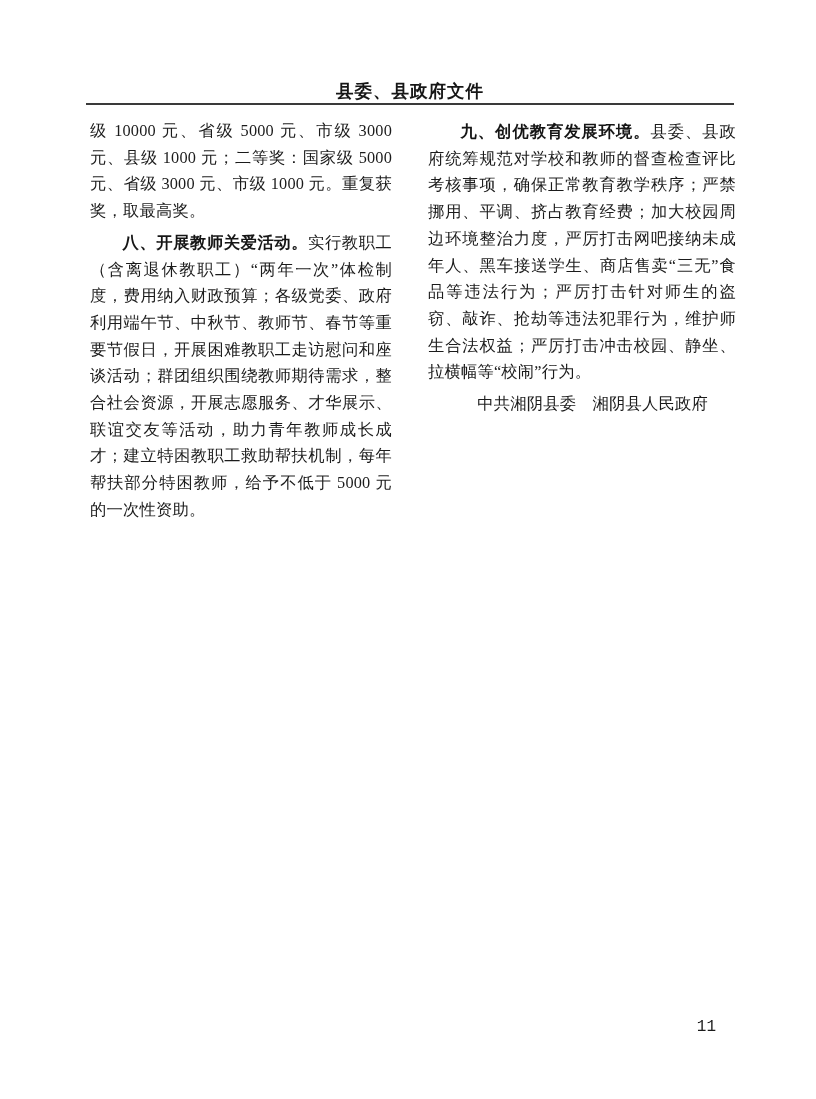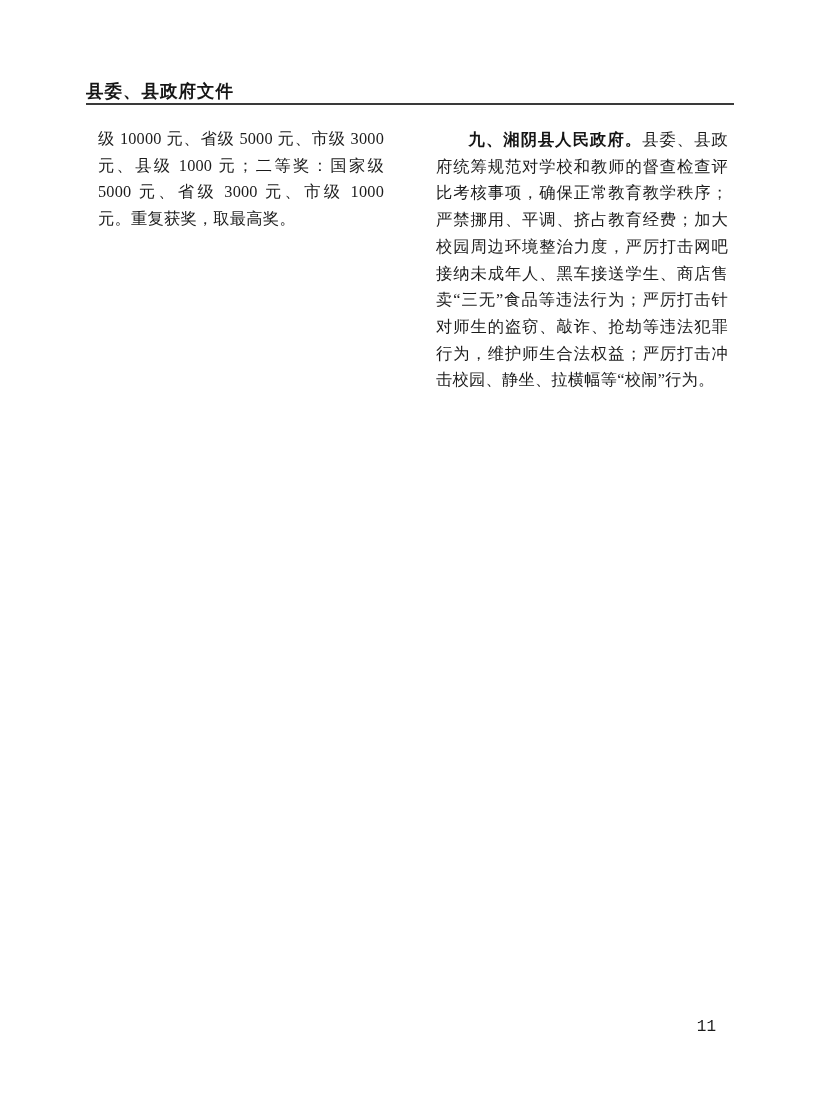--- a/index.html
+++ b/index.html
@@ -14,21 +14,21 @@
     background: #ffffff;
     overflow: hidden;
     font-family: "Liberation Serif", "DejaVu Serif", serif;
     color: #1b1b1b;
   }
   .header-title {
     position: absolute;
     top: 79px;
     left: 86px;
     width: 648px;
-    text-align: left;
+    text-align: center;
     font-family: "Liberation Sans", "DejaVu Sans", sans-serif;
     font-weight: 700;
     font-size: 17.5px;
     letter-spacing: 1px;
     color: #161616;
   }
   .header-rule {
     position: absolute;
     top: 103px;
     left: 86px;
@@ -46,21 +46,21 @@
   }
   .col-left  { width: 310px; }
   .col-right { width: 316px; }
   .body-text {
     font-size: 16.3px;
     line-height: 26.7px;
     text-align: justify;
     letter-spacing: 0.2px;
   }
   .body-text p {
-    margin: 12px;
+    margin: 4px;
     padding: 0;
   }
   .indent { text-indent: 2em; }
   .para-lead {
     font-family: "Liberation Sans", "DejaVu Sans", sans-serif;
     font-weight: 700;
     color: #151515;
   }
   .signature-block {
     margin-top: 6px;
@@ -86,29 +86,33 @@
 <div class="page">
 
   <div class="header-title">县委、县政府文件</div>
 
   <div class="header-rule"></div>
 
   <div class="columns">
 
     <div class="col-left body-text">
       <p>级 10000 元、省级 5000 元、市级 3000 元、县级 1000 元；二等奖：国家级 5000 元、省级 3000 元、市级 1000 元。重复获奖，取最高奖。</p>
+      <p class="indent">
+        <span class="para-lead">八、开展教师关爱活动。</span><span>实行教职工（含离退休教职工）“两年一次”体检制度，费用纳入财政预算；各级党委、政府利用端午节、中秋节、教师节、春节等重要节假日，开展困难教职工走访慰问和座谈活动；群团组织围绕教师期待需求，整合社会资源，开展志愿服务、才华展示、联谊交友等活动，助力青年教师成长成才；建立特困教职工救助帮扶机制，每年帮扶部分特困教师，给予不低于 5000 元的一次性资助。</span>
+      </p>
     </div>
 
     <div class="col-right">
       <div class="body-text">
         <p class="indent">
-          <span class="para-lead">九、湘阴县人民政府。</span><span>县委、县政府统筹规范对学校和教师的督查检查评比考核事项，确保正常教育教学秩序；严禁挪用、平调、挤占教育经费；加大校园周边环境整治力度，严厉打击网吧接纳未成年人、黑车接送学生、商店售卖“三无”食品等违法行为；严厉打击针对师生的盗窃、敲诈、抢劫等违法犯罪行为，维护师生合法权益；严厉打击冲击校园、静坐、拉横幅等“校闹”行为。</span>
+          <span class="para-lead">九、创优教育发展环境。</span><span>县委、县政府统筹规范对学校和教师的督查检查评比考核事项，确保正常教育教学秩序；严禁挪用、平调、挤占教育经费；加大校园周边环境整治力度，严厉打击网吧接纳未成年人、黑车接送学生、商店售卖“三无”食品等违法行为；严厉打击针对师生的盗窃、敲诈、抢劫等违法犯罪行为，维护师生合法权益；严厉打击冲击校园、静坐、拉横幅等“校闹”行为。</span>
         </p>
       </div>
       <div class="signature-block">
+        <div class="sig-line">中共湘阴县委　湘阴县人民政府</div>
       </div>
     </div>
 
   </div>
 
   <div class="page-number">11</div>
 
 </div>
 
 </body></html>

